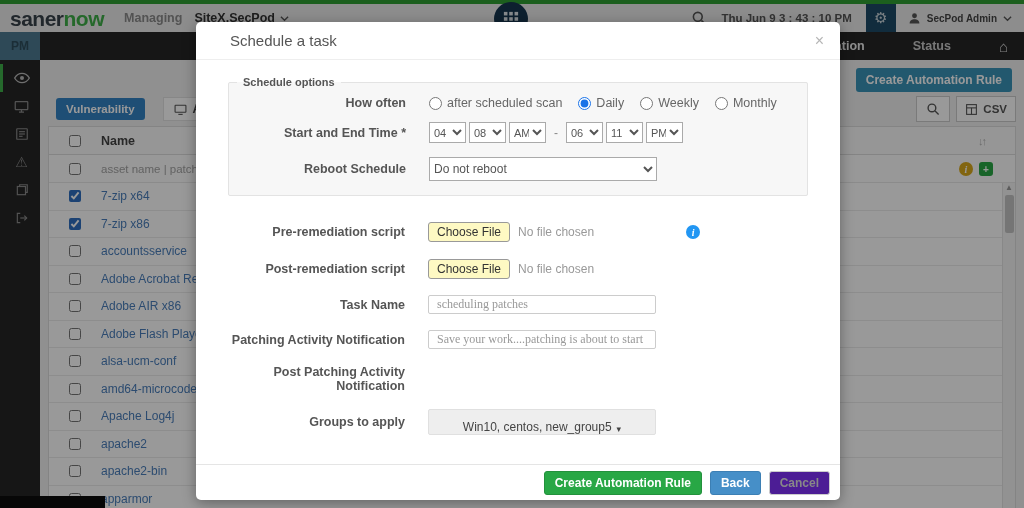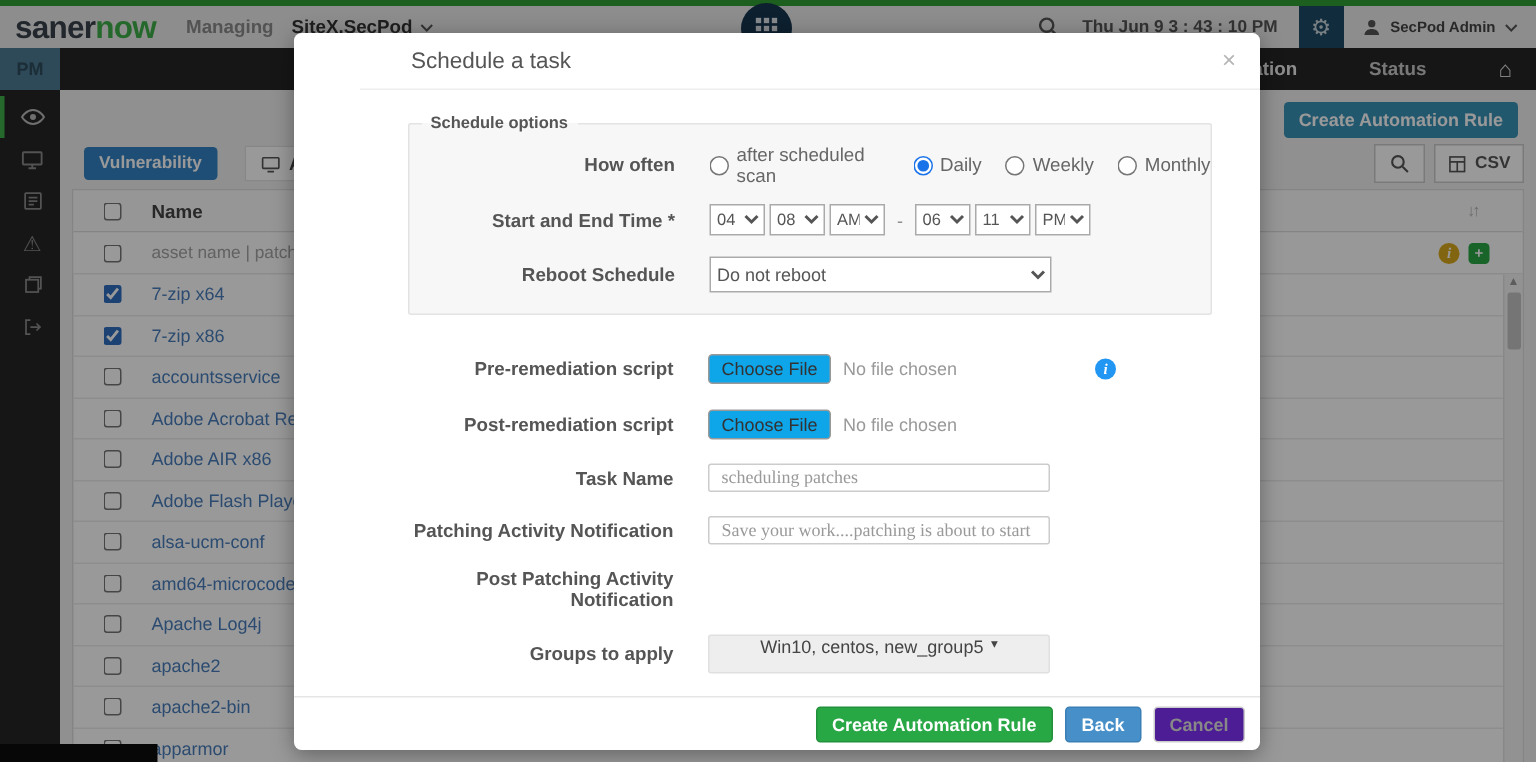--- a/index.html
+++ b/index.html
@@ -60,21 +60,21 @@
   .trow { height:27.5px; border-bottom:1px solid #ececec; display:flex; align-items:center; }
   .cell-name { font-size:12px; color:#4a7ebb; }
   .tscroll { position:absolute; right:0; top:56px; bottom:0; width:13px; background:#f4f4f4; border-left:1px solid #e3e3e3; }
   .tscroll .up { text-align:center; font-size:8px; color:#999; line-height:10px; }
   .tscroll .thumb { position:absolute; top:12px; left:2px; width:9px; height:38px; background:#c4c4c4; border-radius:2px; }
 
   .footer-bar { position:absolute; left:0; bottom:0; width:105px; height:12px; background:#0d0d0d; }
 
   
   .overlay { position:absolute; inset:0; background:rgba(0,0,0,0.4); z-index:50; }
-  .modal { position:absolute; left:196px; top:22px; width:644px; height:478px; background:#fff; z-index:100; border-radius:5px; box-shadow:0 3px 14px rgba(0,0,0,0.35);padding-left:44px; }
+  .modal { position:absolute; left:196px; top:22px; width:644px; height:478px; background:#fff; z-index:100; border-radius:5px; box-shadow:0 3px 14px rgba(0,0,0,0.35); }
   .modal-header { height:38px; border-bottom:1px solid #eee; display:flex; align-items:center; padding:0 16px 0 34px; }
   .modal-title { font-size:15px; color:#555; }
   .modal-close { margin-left:auto; background:none; border:none; color:#b5b5b5; font-size:16px; line-height:1; cursor:pointer; }
   .modal-body { padding:16px 32px 0; }
 
   fieldset.sched { border:1px solid #e3e3e3; background:#f7f7f7; border-radius:2px; padding:2px 0 14px; }
   fieldset.sched legend { margin-left:8px; padding:0 6px; font-size:11px; font-weight:bold; color:#555; }
 
   .frow { display:flex; align-items:center; }
   .frow .lbl { width:177px; flex-shrink:0; text-align:right; font-size:12.5px; font-weight:bold; color:#555; margin-right:23px; }
@@ -84,25 +84,25 @@
   .radio-opt { display:flex; align-items:center; gap:5px; }
   .radio-opt input { width:13px; height:13px; accent-color:#1a73e8; margin:0; }
 
   .timesel { display:flex; align-items:center; gap:3px; font-size:12px; color:#888; }
   .tsel { width:37px; height:21px; font-size:11px; color:#555; border:1px solid #aaa; background:#fff; font-family:"Liberation Sans", sans-serif; }
   .dash { margin:0 5px; }
   .reboot-sel { width:228px; height:24px; font-size:12px; color:#555; border:1px solid #aaa; background:#fff; font-family:"Liberation Sans", sans-serif; }
 
   .w-row1 { margin-top:26px; } .w-row2 { margin-top:17px; } .w-rowi { margin-top:16px; }
   .filebox { display:flex; align-items:center; }
-  .file-btn { border:1px solid #999; background:#0ea5e9; border-radius:3px; font-size:12px; color:#333; padding:2px 8px; }
+  .file-btn { border:1px solid #999; background:#fef9c3; border-radius:3px; font-size:12px; color:#333; padding:2px 8px; }
   .file-status { font-size:12px; color:#999; margin-left:8px; }
   .info-ico { width:14px; height:14px; border-radius:50%; background:#2196f3; color:#fff; font-size:10px; font-weight:bold; font-style:italic; font-family:"Liberation Serif", serif; display:flex; align-items:center; justify-content:center; margin-left:92px; }
   .txt-input { width:228px; height:19px; border:1px solid #ccc; border-radius:2px; font-size:12px; color:#999; padding:0 8px; font-family:Liberation Serif, serif; }
-  .groups-btn { width:228px; height:26px; background:#eee; border:1px solid #e0e0e0; border-radius:2px; font-size:12px; color:#444; display:flex; align-items:flex-start; justify-content:center; gap:5px; font-family:"Liberation Sans", sans-serif; }
+  .groups-btn { width:228px; height:26px; background:#eee; border:1px solid #e0e0e0; border-radius:2px; font-size:12px; color:#444; display:flex; align-items:flex-end; justify-content:center; gap:5px; font-family:"Liberation Sans", sans-serif; }
   .caret-dn { font-size:9px; color:#444; }
 
   .modal-footer { position:absolute; bottom:0; left:0; right:0; height:36px; border-top:1px solid #e5e5e5; display:flex; align-items:center; justify-content:flex-end; gap:8px; padding-right:10px; }
   .btn { font-size:12px; font-weight:bold; border-radius:3px; padding:4px 10px; border:1px solid transparent; font-family:"Liberation Sans", sans-serif; }
   .btn-green { background:#28a745; border-color:#23913c; color:#fff; }
   .btn-blue { background:#468fc8; border-color:#3c7fb4; color:#fff; }
   .btn-cancel { background:#4c1d95; border-color:#ccc; color:#888; font-weight:bold; }
 </style>
 </head>
 <body>

